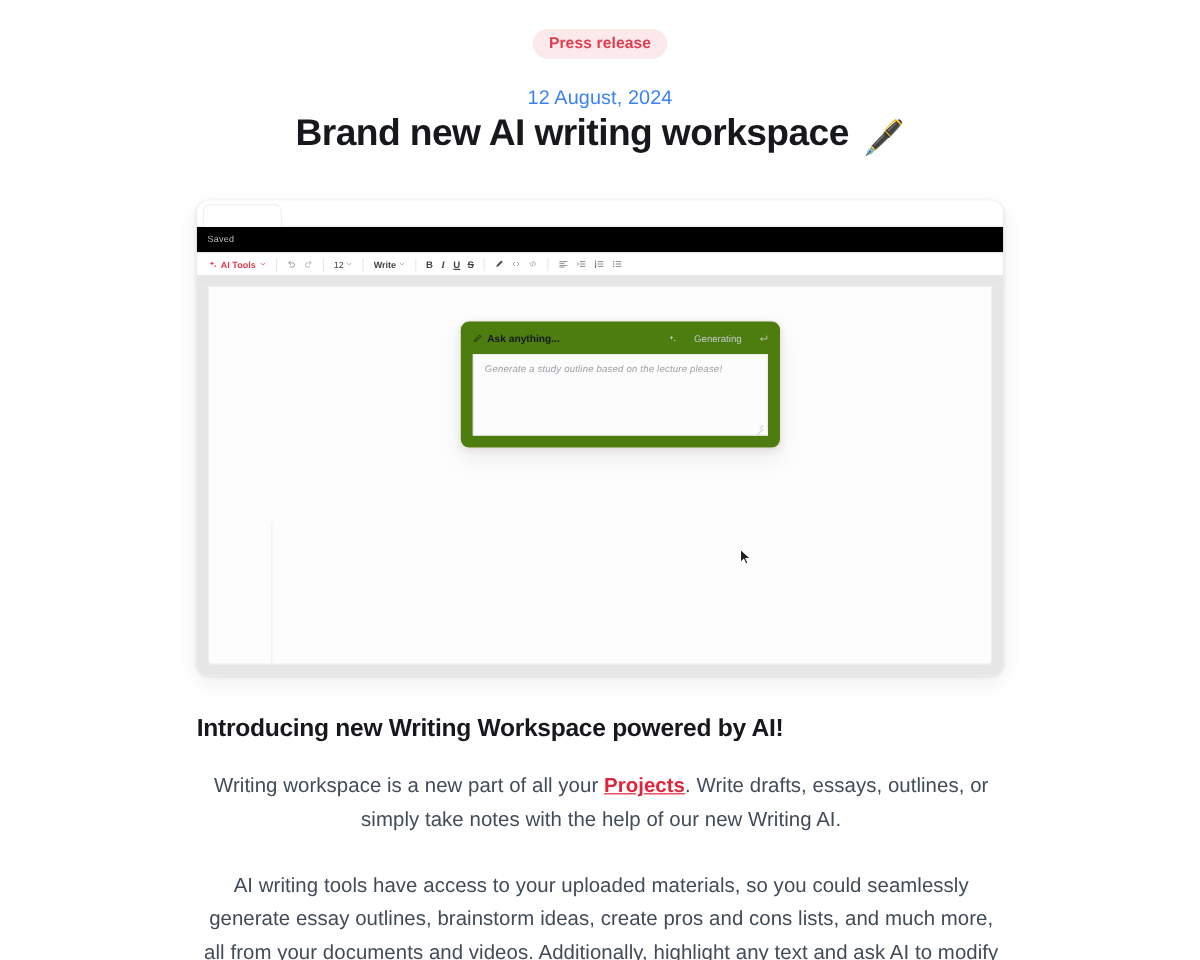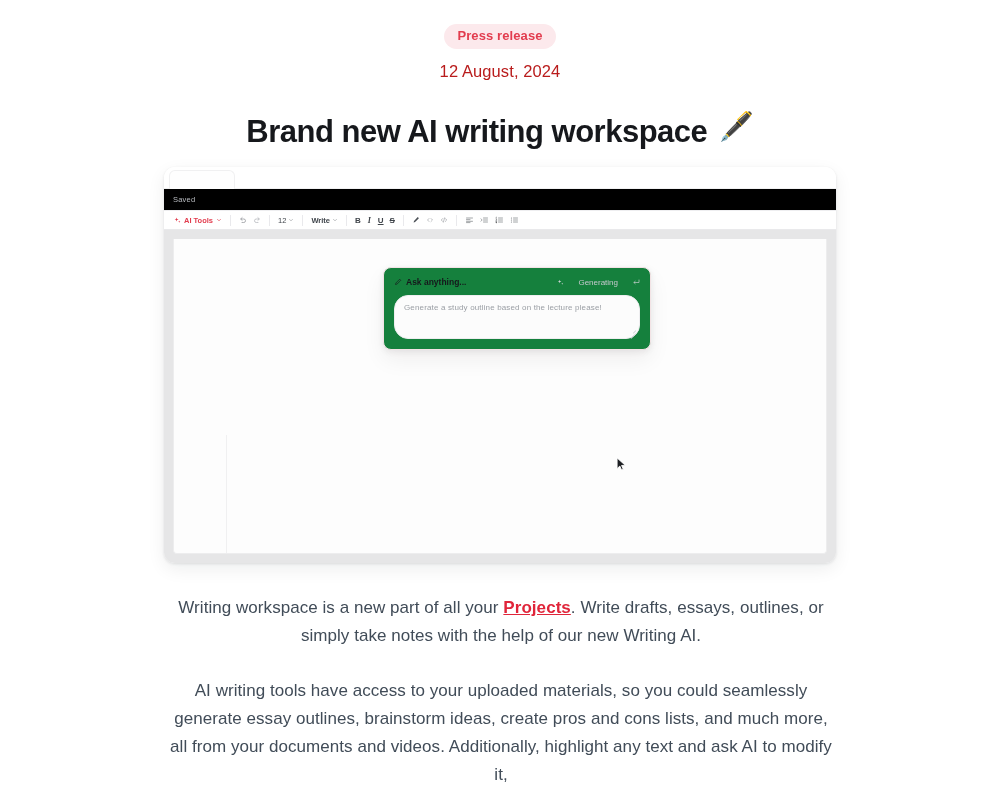--- a/index.html
+++ b/index.html
@@ -20,34 +20,34 @@
     background:#fce9ec;
     color:#e23c4e;
     font-size:13px;
     font-weight:700;
     letter-spacing:.1px;
     padding:4px 13px 5px;
     border-radius:999px;
     line-height:1.2;
   }
   .date {
-    margin-top:13px;
-    color:#b91c1c;
+    margin-top:24px;
+    color:#3b82f6;
     font-size:16.5px;
     letter-spacing:.1px;
   }
   .title {
-    margin-top:32px;
+    margin-top:0;
     font-size:31px;
     font-weight:700;
     color:#16181c;
     letter-spacing:-.5px;
     line-height:1.2;
     display:flex;
-    align-items:flex-start;
+    align-items:flex-end;
     justify-content:center;
     gap:12px;
   }
   .title .emoji { font-size:28px; line-height:1; }
 
   
   .hero {
     position:absolute;
     left:164px; top:167px;
     width:672px; height:396px;
@@ -144,21 +144,21 @@
     left:52px; top:196px;
     width:1px; height:118px;
     background:#f0f0f1;
   }
 
   
   .ai-panel {
     position:absolute;
     left:209px; top:28px;
     width:268px;
-    background:#15803d;
+    background:#4d7c0f;
     border:1px solid #f2e3e5;
     border-radius:8px;
     box-shadow:0 2px 6px rgba(30,20,22,.07), 0 10px 22px rgba(30,20,22,.06);
     padding:9px 10px 10px;
   }
   .ai-head {
     display:flex; align-items:center;
     margin-bottom:8px;
   }
   .ai-head-left {
@@ -167,25 +167,26 @@
     white-space:nowrap;
   }
   .ai-head-right {
     margin-left:auto;
     display:flex; align-items:center; gap:14px;
     font-size:8px; color:#c6c9cd;
     white-space:nowrap;
   }
   .ai-input {
     position:relative;
-    height:44px;
+    height:68px;
     background:#fcfcfc;
     border:1px solid #eeeef0;
-    border-radius:14px;
+    border-radius:0;
     padding:7px 9px;
+    font-style:italic;
   }
   .ai-input-text {
     font-size:8px;
     color:#9a9ea4;
     letter-spacing:.15px;
     line-height:1.35;
   }
   .resize-grip {
     position:absolute;
     right:3px; bottom:3px;
@@ -408,19 +409,20 @@
         </div>
 
         <svg class="cursor" viewBox="0 0 12 17">
           <path d="M1 1 L1 13.2 L4.1 10.3 L6.1 14.8 L8 13.9 L6.1 9.6 L10.2 9.4 Z" fill="#1d1f23" stroke="#ffffff" stroke-width="1"></path>
         </svg>
       </div>
     </div>
   </div>
 
   <div class="body">
+    <h2 class="h2">Introducing new Writing Workspace powered by AI!</h2>
     <p class="p">
       <span>Writing workspace is a new part of all your </span><a class="link" href="#">Projects</a><span>. Write drafts, essays, outlines, or simply take notes with the help of our new Writing AI.</span>
     </p>
     <p class="p">AI writing tools have access to your uploaded materials, so you could seamlessly generate essay outlines, brainstorm ideas, create pros and cons lists, and much more, all from your documents and videos. Additionally, highlight any text and ask AI to modify it,</p>
   </div>
 
 </div>
 
 </body></html>

